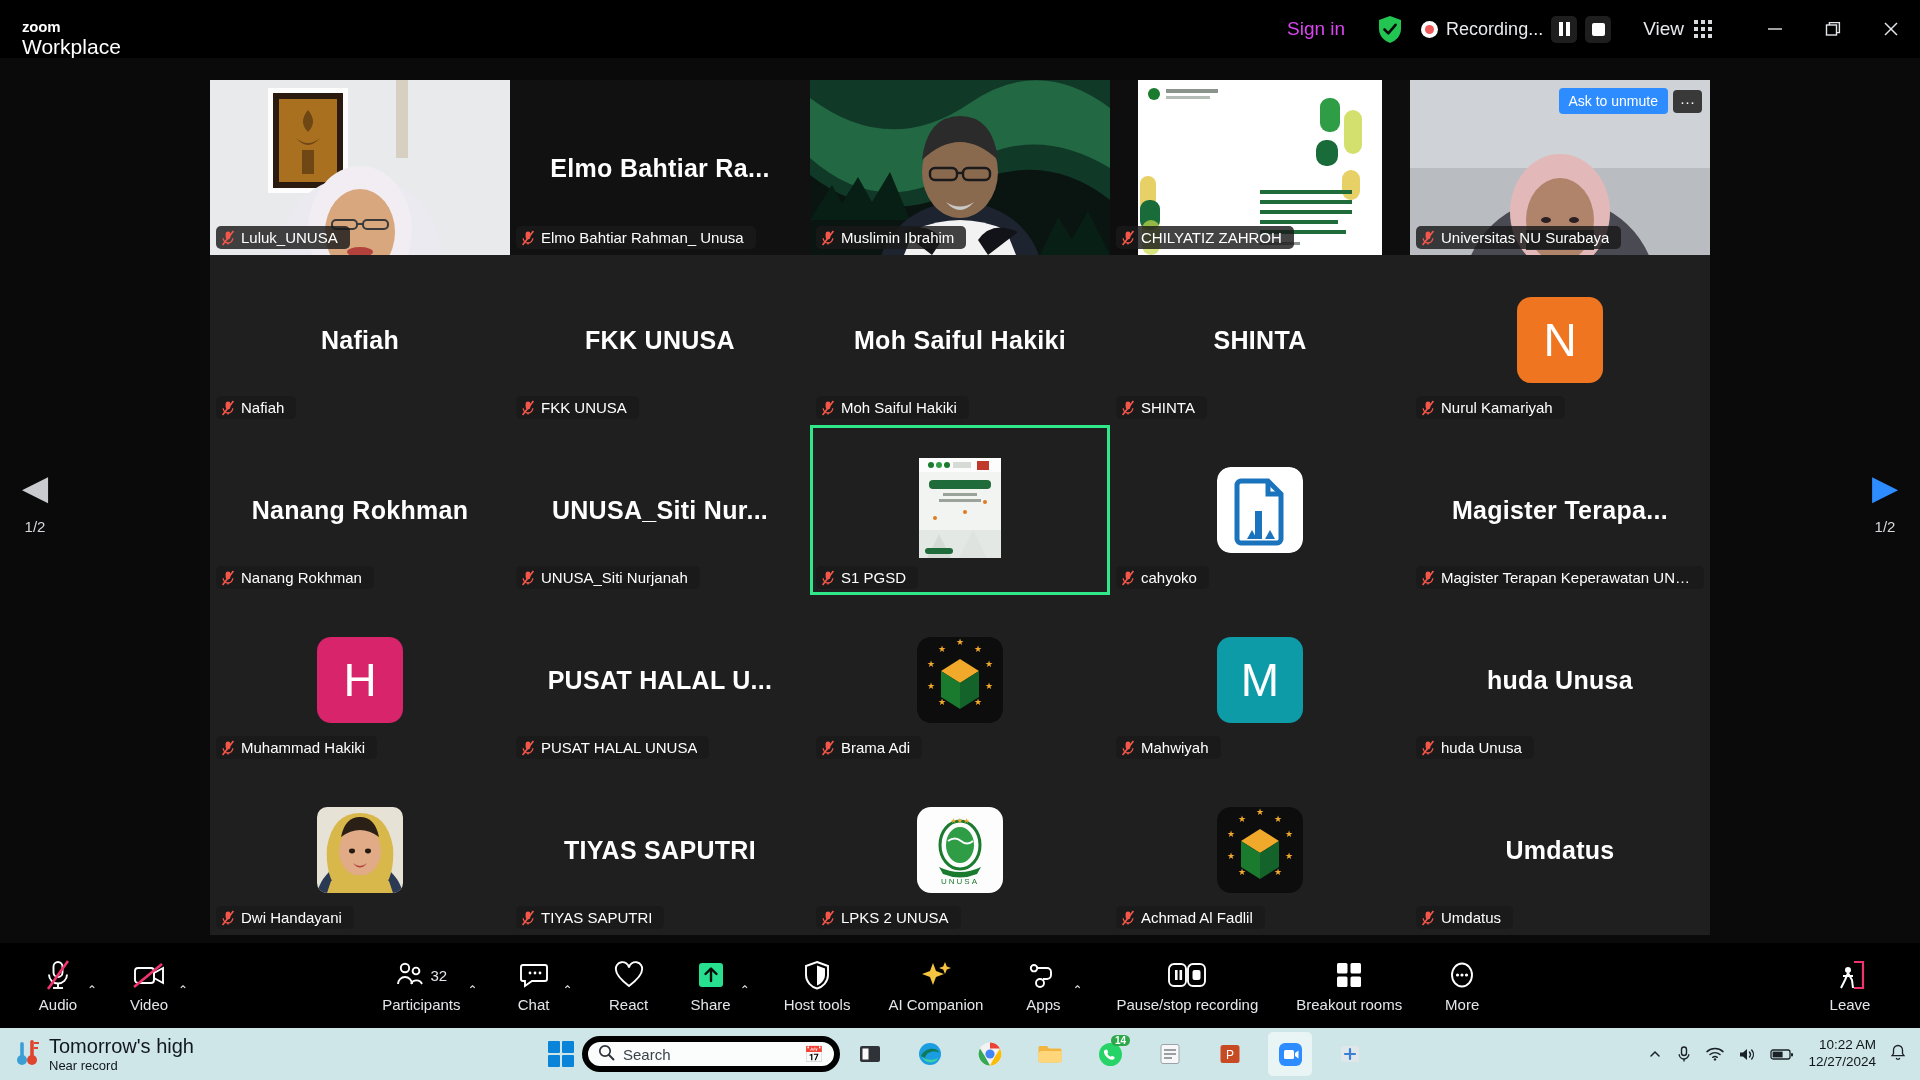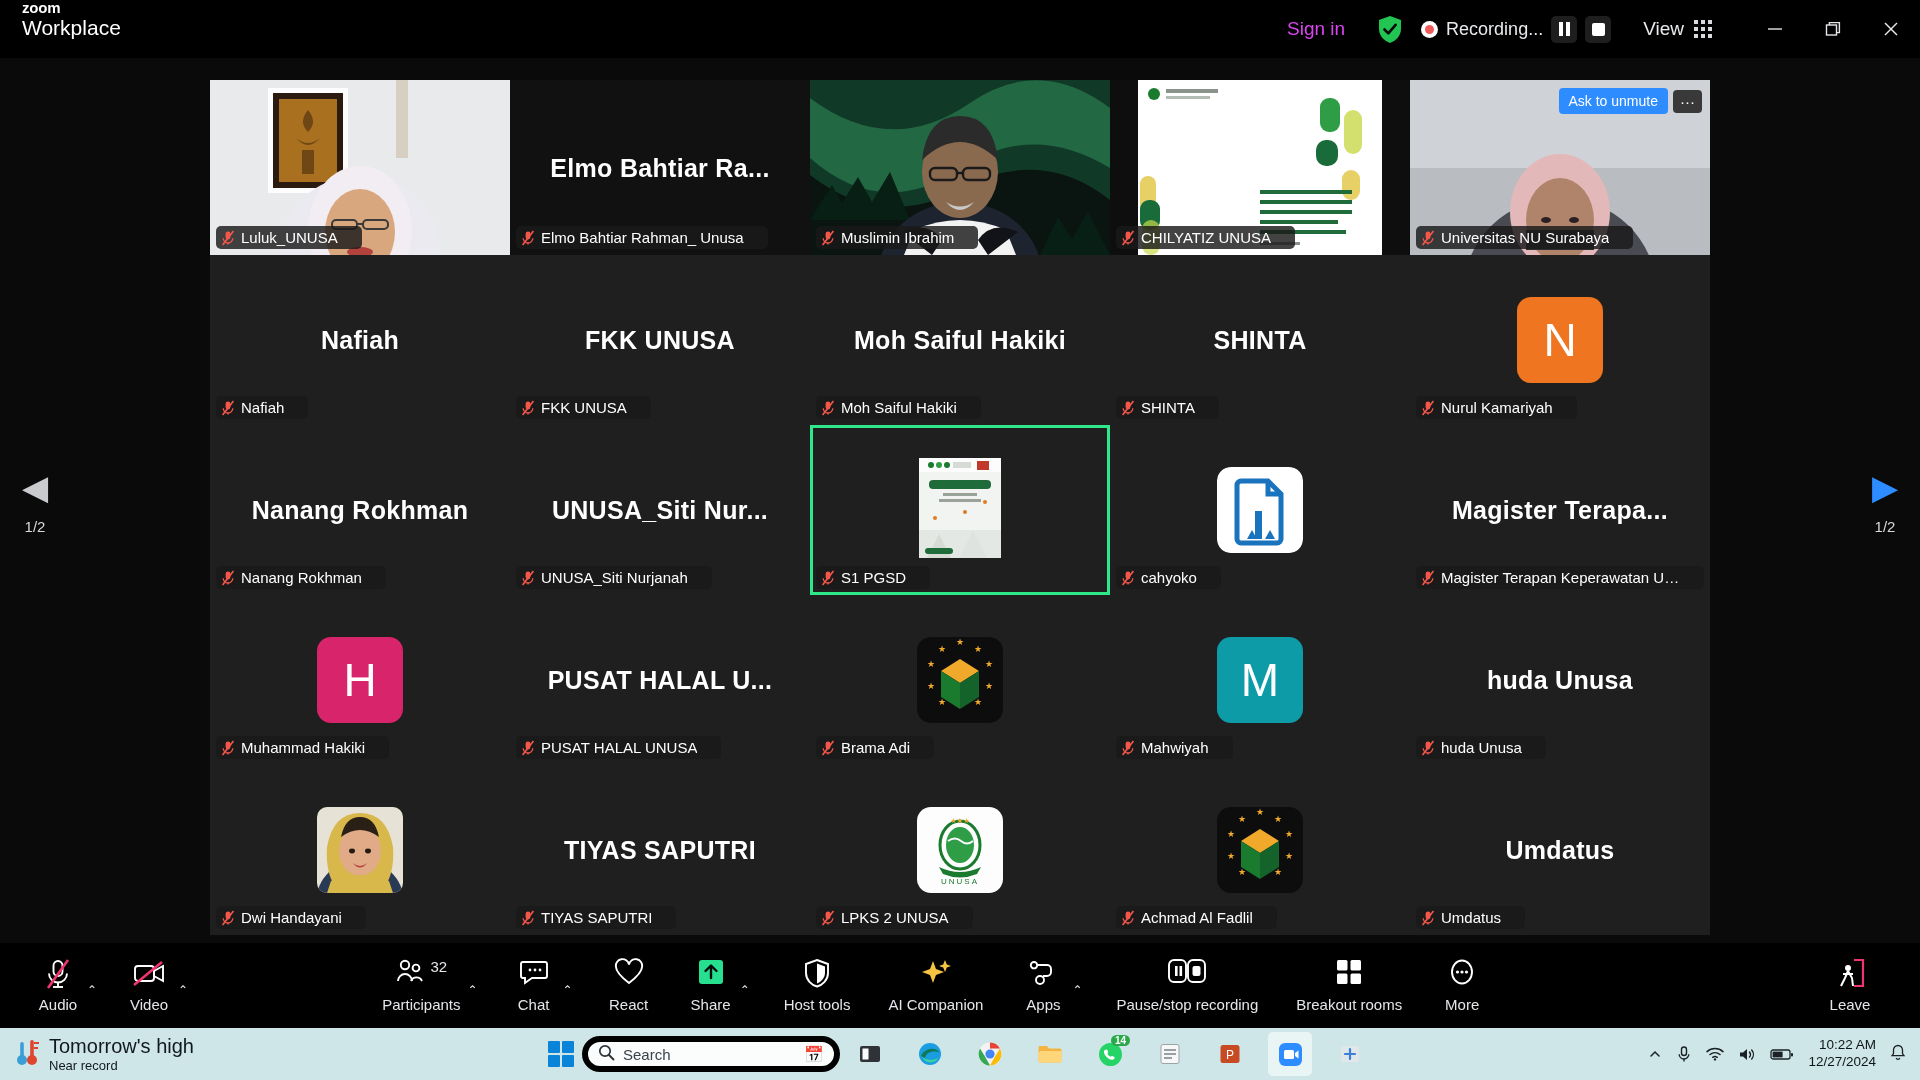--- a/index.html
+++ b/index.html
@@ -15,21 +15,21 @@
     position: relative;
     width: 1920px; height: 1080px;
     background: #0a0a0a;
   }
 
   
   #titlebar {
     position: absolute; top: 0; left: 0;
     width: 1920px; height: 58px;
     background: #000;
-    display: flex; align-items: flex-start;
+    display: flex; align-items: flex-end;
   }
   .brand {
     margin-left: 22px;
     line-height: 1.05;
     color: #fff;
   }
   .brand .zoom-word { font-size: 15px; font-weight: 700; letter-spacing: -0.2px; display:block; }
   .brand .wp-word { font-size: 21px; font-weight: 400; display:block; margin-top: 1px; }
 
   .tb-right {
@@ -115,21 +115,21 @@
     position: absolute; left: 50%; top: 50%;
     transform: translate(-50%, -50%);
     width: 86px; height: 86px; border-radius: 10px; overflow: hidden;
   }
 
   .namebar {
     position: absolute; left: 6px; bottom: 6px;
     max-width: 288px;
     display: flex; align-items: center; gap: 6px;
     background: rgba(26,26,26,.82);
-    border-radius: 5px; padding: 3px 24px 3px 5px;
+    border-radius: 5px; padding: 3px 12px 3px 5px;
   }
   .namebar .nm {
     color: #fff; font-size: 15px; white-space: nowrap;
     overflow: hidden; text-overflow: ellipsis; max-width: 258px;
   }
   .muted-ico { width: 14px; height: 16px; flex: 0 0 auto; }
 
   
   .tile.active { outline: 3px solid #2ee88a; outline-offset: -3px; z-index: 3; }
 
@@ -152,21 +152,21 @@
     position: absolute; left: 0; bottom: 52px;
     width: 1920px; height: 85px;
     background: #000;
     display: flex; align-items: center;
   }
   .tb-item {
     display: flex; flex-direction: column; align-items: center;
     justify-content: center; cursor: pointer; position: relative;
     min-width: 52px; padding: 0 4px;
   }
-  .tb-item .ico { height: 34px; display:flex; align-items:flex-start; justify-content:center; }
+  .tb-item .ico { height: 34px; display:flex; align-items:center; justify-content:center; }
   .tb-item .lbl { color: #e4e6ea; font-size: 15px; margin-top: 4px; white-space: nowrap; }
   .caret { color: #dfe1e5; font-size: 12px; margin-left: 3px; margin-bottom: 16px; cursor: pointer; }
   .tb-group { display: flex; align-items: flex-end; }
   .badge-count { color: #e4e6ea; font-size: 15px; margin-left: 5px; }
 
   
   #taskbar {
     position: absolute; left: 0; bottom: 0;
     width: 1920px; height: 52px;
     background: #cfe6e8;
@@ -362,21 +362,21 @@
               <rect x="150" y="150" width="86" height="4" fill="#1f6b3a"></rect>
               <rect x="150" y="162" width="40" height="3" fill="#8a938c"></rect>
             </svg></div>
           <div class="namebar">
             <span class="muted-ico"><svg width="14" height="16" viewBox="0 0 14 16">
                 <rect x="4.6" y="1.4" width="4.8" height="8" rx="2.4" fill="#f4564a"></rect>
                 <path d="M2.2 8.2 a4.8 4.8 0 0 0 9.6 0" fill="none" stroke="#f4564a" stroke-width="1.3"></path>
                 <line x1="7" y1="12.2" x2="7" y2="14.6" stroke="#f4564a" stroke-width="1.3"></line>
                 <line x1="1.6" y1="15" x2="12.4" y2="1" stroke="#f4564a" stroke-width="1.7"></line>
               </svg></span>
-            <span class="nm">CHILYATIZ UNUSA</span>
+            <span class="nm">CHILYATIZ ZAHROH</span>
           </div>
         </div>
         <div class="tile">
           <div style="position:absolute;inset:0;"><svg width="300" height="175" viewBox="0 0 300 175" preserveAspectRatio="none">
               <rect width="300" height="175" fill="#b9bcc0"></rect>
               <rect width="300" height="88" fill="#cfd2d6"></rect>
               <ellipse cx="150" cy="210" rx="96" ry="92" fill="#4a4a52"></ellipse>
               <ellipse cx="150" cy="132" rx="50" ry="58" fill="#e3b8b8"></ellipse>
               <ellipse cx="150" cy="140" rx="34" ry="42" fill="#b0846a"></ellipse>
               <rect x="116" y="150" width="68" height="20" fill="#2e2e33"></rect>

